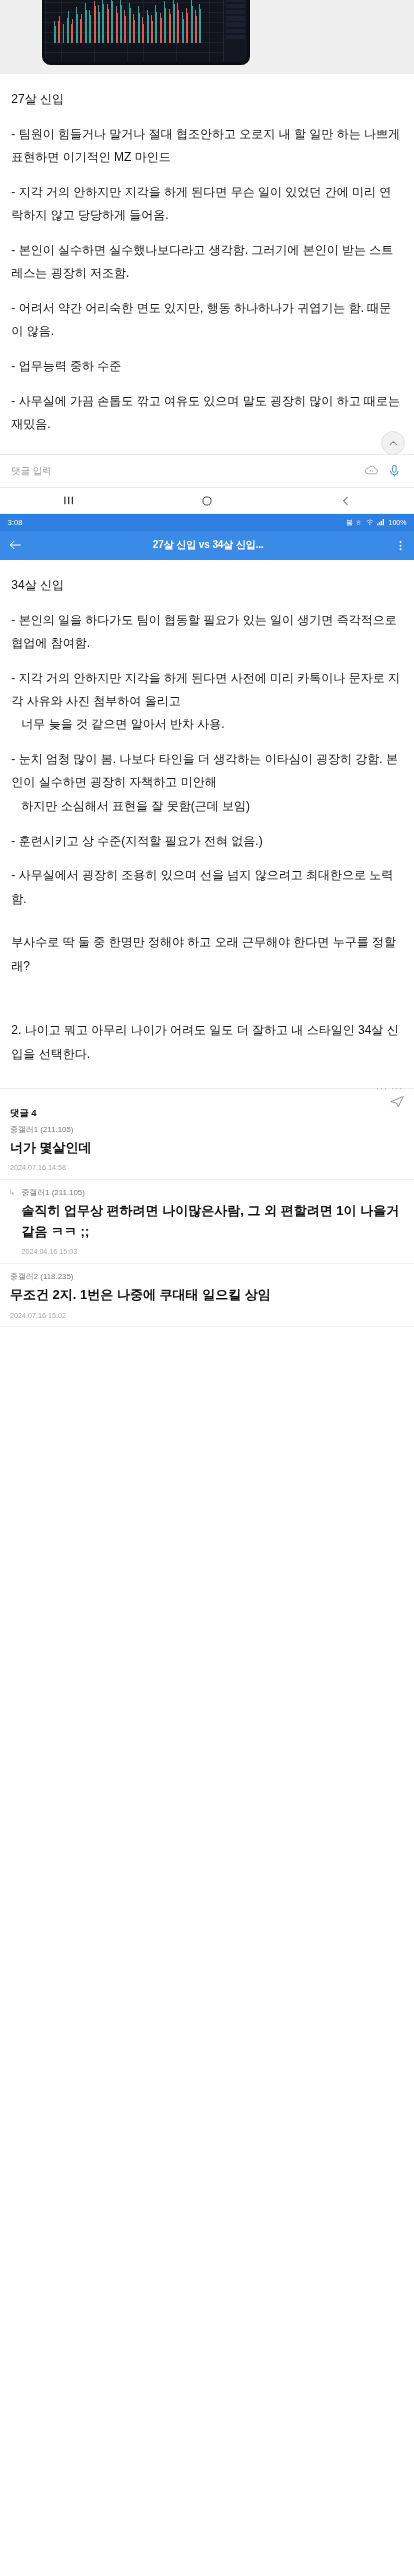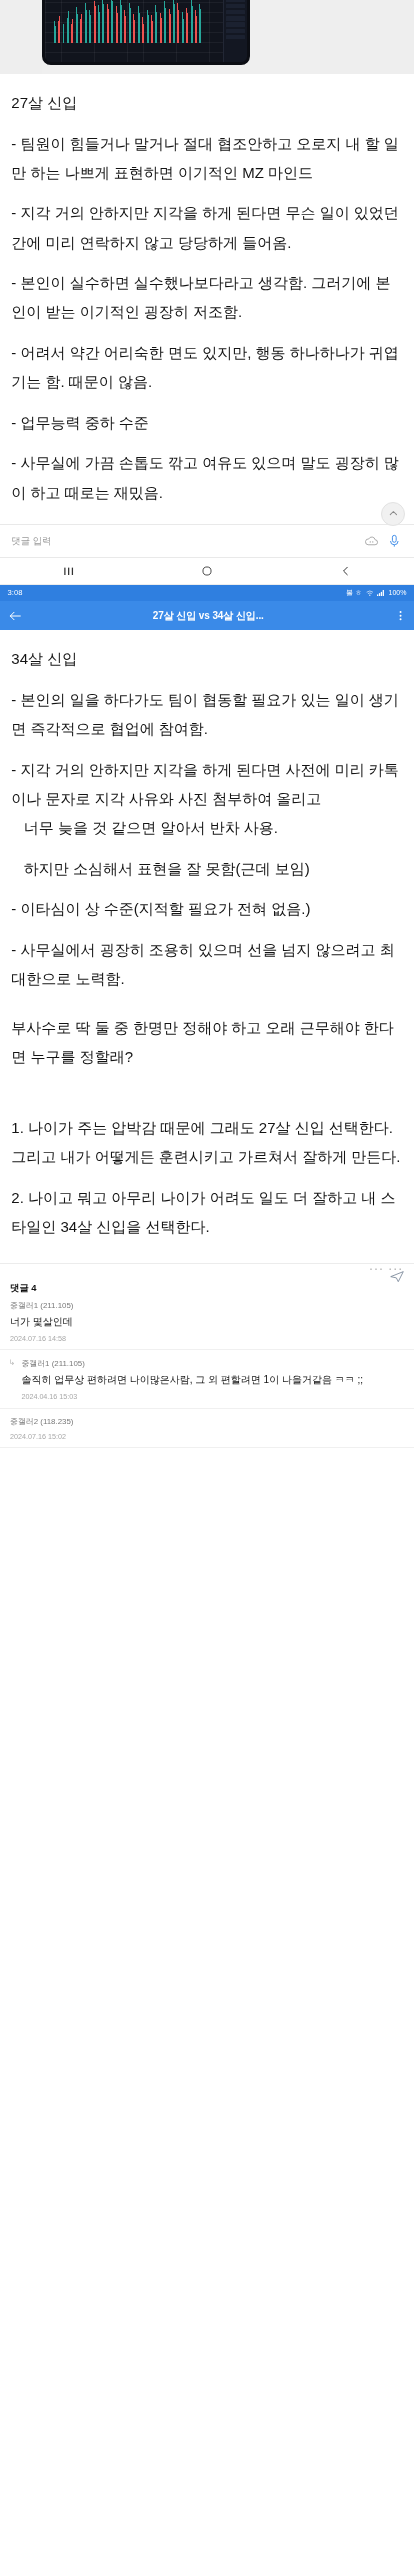--- a/index.html
+++ b/index.html
@@ -50,21 +50,21 @@
   .hero .blob {
     position:absolute; right:45px; top:31px; width:26.4px; height:26.4px; border-radius:50%;
     background:#7b6fe0;
   }
   .hero .grayleft { position:absolute; left:0; top:0; bottom:0; width:42px; background:#eeeeee; }
   .hero .grayright { position:absolute; right:0; top:0; bottom:0; width:94px; background:#eeeeee; }
 
   
   .article {
     padding: 14px 11.3px 6.3px 11.3px;
-    font-size: 15px;
+    font-size: 12px;
     line-height: 1.95;
     color: #141414;
   }
   .article p { margin: 0 0 11.3px 0; white-space: pre-wrap; }
   .article p.tight { margin-bottom: 0; }
 
   .fab-wrap { position:relative; height:0; }
   .fab {
     position:absolute; right:8.8px; top:-22.7px;
     width:24px; height:24px; border-radius:50%;
@@ -118,21 +118,21 @@
   .cm-sorts .s { font-size:8.5px; color:#8a8a8a; display:flex; align-items:center; gap:3.1px; }
   .cm-sorts .s.active { color:#111; }
   .dot { width:3.8px;height:3.8px;border-radius:50%;background:#bbb; display:inline-block; }
   .cm-sorts .s.active .dot { background:#222; }
 
   .comment {
     padding: 7.6px 10px 6.3px 10px;
     border-bottom:0.6px solid #f0f0f0;
   }
   .comment .who { font-size:7.9px; color:#7a7a7a; margin-bottom:3.1px; }
-  .comment .body { font-size:10px; line-height:1.6; color:#111; white-space:pre-wrap; }
+  .comment .body { font-size:13px; line-height:1.6; color:#111; white-space:pre-wrap;font-weight:bold; }
   .comment .time { font-size:7.2px; color:#a8a8a8; margin-top:4.4px; }
   .comment.reply { padding-left: 21.4px; position:relative; }
   .comment.reply .arrow {
     position:absolute; left:8.8px; top:8.2px; color:#b5b5b5; font-size:7.6px;
   }
 </style>
 </head>
 <body>
 
 <div class="page">
@@ -261,21 +261,21 @@
     </div>
     <div class="blob"></div>
     <div class="grayleft"></div>
     <div class="grayright"></div>
   </div>
 
   <div class="article">
     <p>27살 신입</p>
     <p>- 팀원이 힘들거나 말거나 절대 협조안하고 오로지 내 할 일만 하는 나쁘게 표현하면 이기적인 MZ 마인드</p>
     <p>- 지각 거의 안하지만 지각을 하게 된다면 무슨 일이 있었던 간에 미리 연락하지 않고 당당하게 들어옴.</p>
-    <p>- 본인이 실수하면 실수했나보다라고 생각함. 그러기에 본인이 받는 이기적인 굉장히 저조함.</p>
+    <p>- 본인이 실수하면 실수했나보다라고 생각함. 그러기에 본인이 받는 스트레스는 굉장히 저조함.</p>
     <p>- 어려서 약간 어리숙한 면도 있지만, 행동 하나하나가 귀엽기는 함. 때문이 않음.</p>
     <p>- 업무능력 중하 수준</p>
     <p>- 사무실에 가끔 손톱도 깎고 여유도 있으며 말도 굉장히 많이 하고 때로는 재밌음.</p>
   </div>
 
   <div class="fab-wrap">
     <div class="fab">
       <svg width="8.8" height="8.8" viewBox="0 0 14 14">
         <path d="M2 9 L7 4 L12 9" fill="none" stroke="#8b8b8b" stroke-width="1.6" stroke-linecap="round" stroke-linejoin="round"></path>
       </svg>
@@ -352,28 +352,28 @@
         <circle cx="2.5" cy="15" r="1.6" fill="#fff"></circle>
       </svg>
     </div>
   </div>
 
   <div class="article">
     <p>34살 신입</p>
     <p>- 본인의 일을 하다가도 팀이 협동할 필요가 있는 일이 생기면 즉각적으로 협업에 참여함.</p>
     <p class="tight">- 지각 거의 안하지만 지각을 하게 된다면 사전에 미리 카톡이나 문자로 지각 사유와 사진 첨부하여 올리고</p>
     <p>   너무 늦을 것 같으면 알아서 반차 사용.</p>
+    <p class="tight">- 눈치 엄청 많이 봄. 나보다 타인을 더 생각하는 이타심이 굉장히 강함. 본인이 실수하면 굉장히 자책하고 미안해</p>
     <p>   하지만 소심해서 표현을 잘 못함(근데 보임)</p>
-    <p>- 이타심이 상 수준(지적할 필요가 전혀 없음.)</p>
+    <p>- 훈련시키고 상 수준(지적할 필요가 전혀 없음.)</p>
     <p>- 사무실에서 굉장히 조용히 있으며 선을 넘지 않으려고 최대한으로 노력함.</p>
     <p style="height:8.8px;margin:0"></p>
     <p>부사수로 딱 둘 중 한명만 정해야 하고 오래 근무해야 한다면 누구를 정할래?</p>
     <p style="height:8.8px;margin:0"></p>
     <p style="height:21.4px;margin:0"></p>
-    <p>1. 나이가 주는 압박감 때문에 그래도 27살 신입 선택한다. 그리고 내가 어떻게든 훈련시키고 가르쳐서 잘하게 만든다.</p>
     <p>2. 나이고 뭐고 아무리 나이가 어려도 일도 더 잘하고 내 스타일인 34살 신입을 선택한다.</p>
     <p style="height:3.8px;margin:0;text-align:right;color:#bbb">··· ···</p>
   </div>
 
   <div class="cm-head">
     <span class="t">댓글 4</span>
     <span>
       <svg width="14" height="11.3" viewBox="0 0 22 18">
         <path d="M1 9 L21 1 L13 17 L10 11 Z" fill="none" stroke="#7a8899" stroke-width="1.4" stroke-linejoin="round"></path>
       </svg>
@@ -389,17 +389,18 @@
 
   <div class="comment reply">
     <span class="arrow">↳</span>
     <div class="who">중갤러1 (211.105)</div>
     <div class="body">솔직히 업무상 편하려면 나이많은사람, 그 외 편할려면 1이 나을거같음 ㅋㅋ ;;</div>
     <div class="time">2024.04.16 15:03</div>
   </div>
 
   <div class="comment">
     <div class="who">중갤러2 (118.235)</div>
+    <div class="body">무조건 2지. 1번은 나중에 쿠대태 일으킬 상임</div>
     <div class="time">2024.07.16 15:02</div>
   </div>
 
 </div>
 
 
 </body></html>

